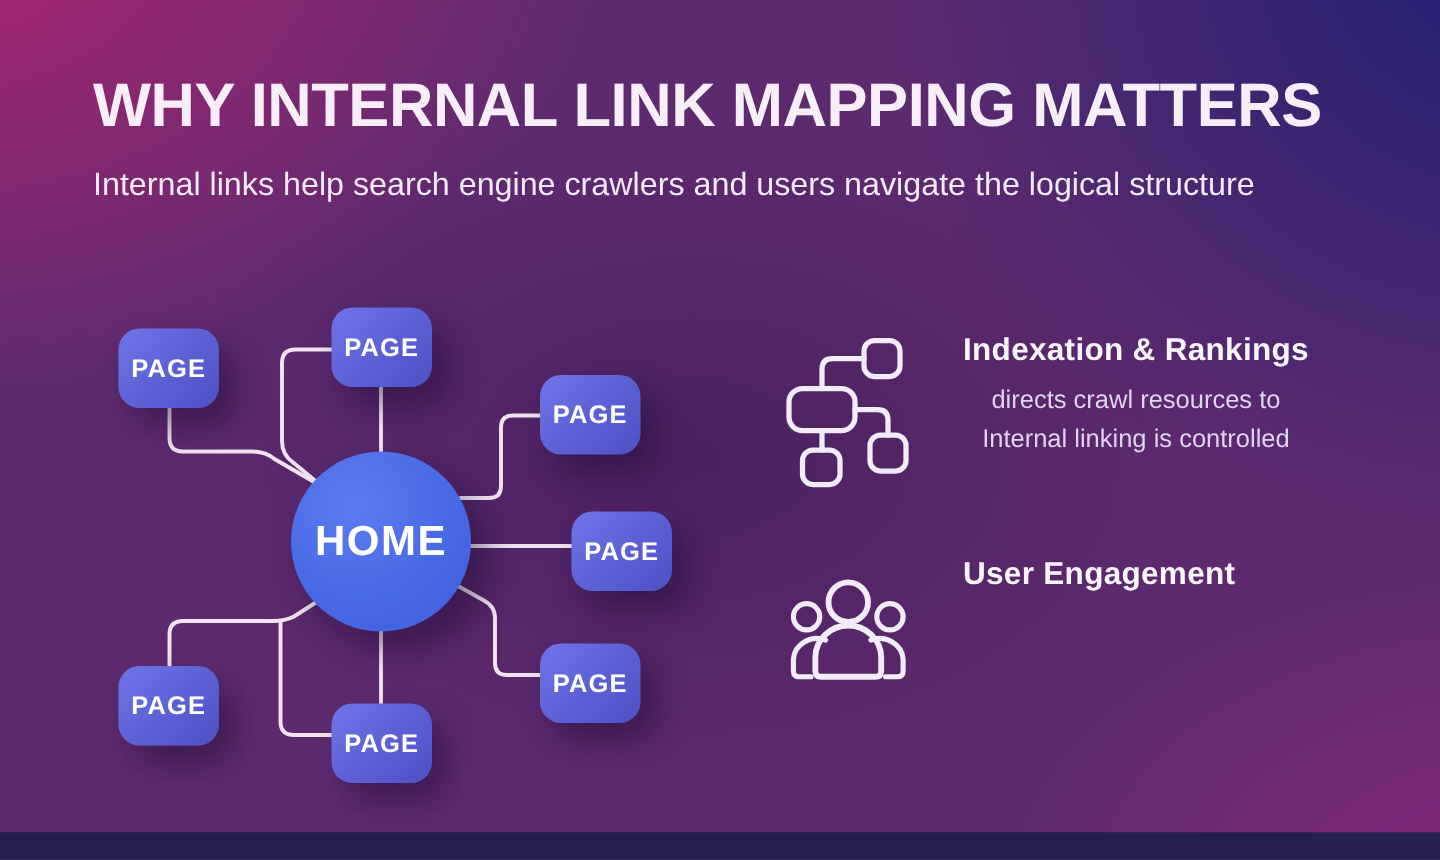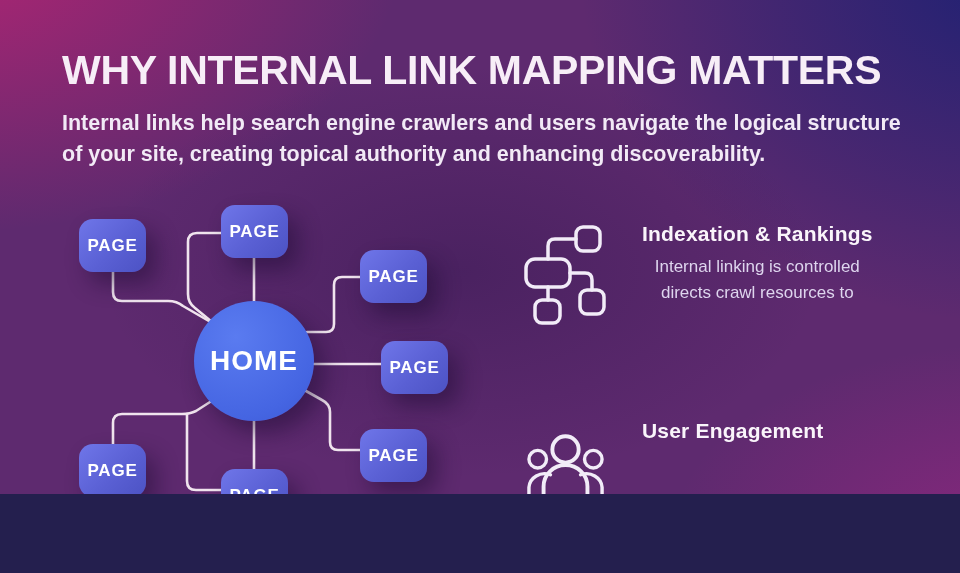--- a/index.html
+++ b/index.html
@@ -1,35 +1,35 @@
 <!DOCTYPE html>
 <html style="--home-fill: #4565e2; --page-fill: #5a60d4; --connector: #f0e4ee; --bg-top-left: #a82a73; --bg-top-right: #262371; --bg-bottom-left: #6e2d72; --bg-bottom-right: #762c7d;"><head>
 <meta charset="utf-8">
 <style>
   html,body{margin:0;padding:0;background:#241f4e;}
   *{box-sizing:border-box;}
   .canvas{
-    position:relative;width:960px;height:494px;overflow:hidden;
+    position:relative;width:960px;height:555px;overflow:hidden;
     font-family:"Liberation Sans", sans-serif;
     background-color:#5e2a6f;
     background-image:
       radial-gradient(52% 58% at 48% 55%, rgba(32,16,66,0.32), rgba(32,16,66,0) 72%),
       radial-gradient(58% 62% at 106% 108%, rgba(168,38,136,0.55), rgba(168,38,136,0) 62%),
       radial-gradient(78% 95% at -5% -10%, #b02573 0%, rgba(176,37,115,0) 60%),
       radial-gradient(72% 115% at 105% -6%, #1f2173 0%, rgba(31,33,115,0) 62%);
   }
   
   .title{
     position:absolute;left:62px;top:47px;margin:0;
     font-size:41px;font-weight:bold;letter-spacing:-0.3px;
     color:#f7eef7;white-space:nowrap;
   }
   .subtitle{
     position:absolute;left:62px;top:108px;margin:0;
-    font-size:21.5px;line-height:30.5px;font-weight:700;
+    font-size:21.5px;line-height:30.5px;font-weight:400;
     color:#f2eaf6;white-space:nowrap;
   }
   
   .links-svg{position:absolute;left:0;top:0;width:960px;height:573px;}
   .links-svg path{
     fill:none;stroke:var(--connector,#f0e4ee);stroke-width:2.6;
     stroke-linecap:round;stroke-linejoin:round;
   }
   .node{
     position:absolute;display:flex;align-items:center;justify-content:center;
@@ -53,32 +53,31 @@
   .icon-col{width:92px;flex:0 0 92px;display:flex;justify-content:center;align-items:flex-start;}
   .icon-col svg{stroke:#f2ecf8;fill:none;stroke-linecap:round;stroke-linejoin:round;}
   .info-text h2{
     margin:0;font-size:21px;font-weight:bold;color:#faf5fb;letter-spacing:0.2px;white-space:nowrap;
   }
   .info-text p{
     margin:8px 0 0 0;font-size:17px;line-height:25.5px;color:#ded5ee;font-weight:400;
   }
   .info-text p span{display:block;white-space:nowrap;}
   #section-1{top:222px;}
-  #section-2{top:371px;margin-top:48px;}
+  #section-2{top:371px;}
   #section-2 .icon-col{padding-top:8px;}
 </style>
 </head>
 <body>
 
 <div class="canvas">
 
   <h1 class="title">WHY INTERNAL LINK MAPPING MATTERS</h1>
   <p class="subtitle">
     <span>Internal links help search engine crawlers and users navigate the logical structure</span><br>
-    <span>of your site, creating topical authority and enhancing discoverability.</span>
   </p>
 
   <svg class="links-svg" viewBox="0 0 960 573">
     <path d="M113 270 V292 Q113 301 122 301 H168 Q177 301 183 306 L214 324"></path>
     <path d="M221 233 H197 Q188 233 188 242 V294 Q188 303 195 308 L212 322"></path>
     <path d="M254 258 V302"></path>
     <path d="M307 332 H326 Q334 332 334 324 V285 Q334 277 342 277 H361"></path>
     <path d="M314 364 H381"></path>
     <path d="M306 391 L322 400 Q330 404 330 412 V442 Q330 450 338 450 H361"></path>
     <path d="M210 402 L196 411 Q190 414 182 414 H122 Q113 414 113 423 V445"></path>
@@ -103,22 +102,22 @@
         <rect x="13" y="78" width="25" height="23" rx="7"></rect>
         <rect x="58" y="68" width="24" height="24" rx="7"></rect>
         <path d="M26 37 V24 Q26 17 33 17 H54"></path>
         <path d="M26 65 V78"></path>
         <path d="M48 51 H63 Q70 51 70 58 V68"></path>
       </svg>
     </div>
     <div class="info-text">
       <h2>Indexation &amp; Rankings</h2>
       <p>
+        <span>directs crawl resources to</span>
         <span>Internal linking is controlled</span>
-        <span>directs crawl resources to</span>
       </p>
     </div>
   </section>
 
   <section class="info" id="section-2">
     <div class="icon-col">
       <svg width="92" height="78" viewBox="0 0 92 80" stroke-width="3.5">
         <circle cx="45.5" cy="23" r="13.5" stroke-width="4"></circle>
         <path d="M23 70 V61 A22.5 22 0 0 1 68 61 V70 Q68 74 64 74 H27 Q23 74 23 70 Z" stroke-width="4"></path>
         <circle cx="17" cy="33" r="9"></circle>

